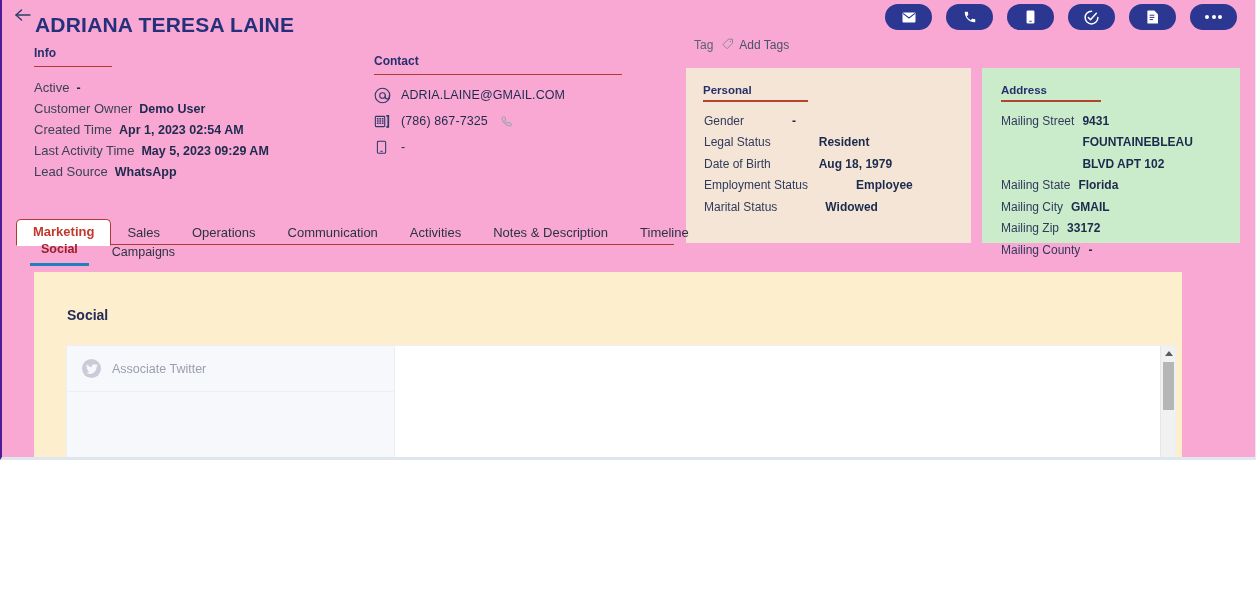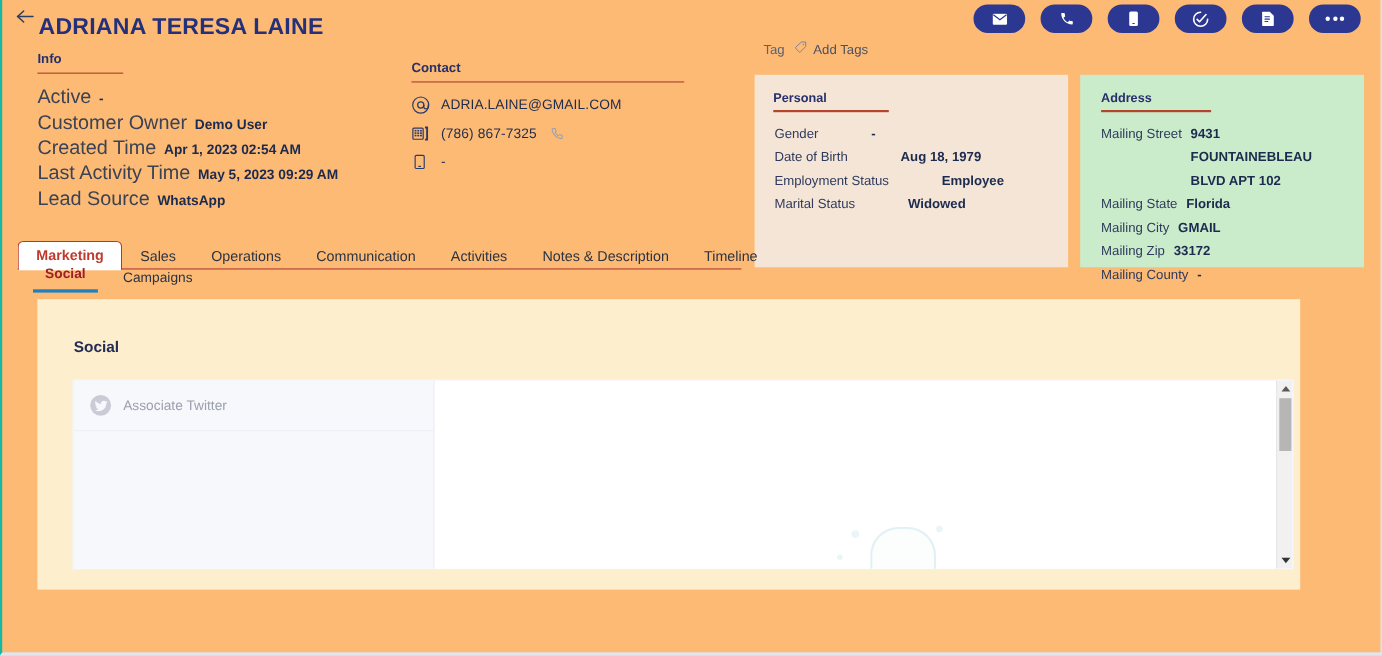--- a/index.html
+++ b/index.html
@@ -6,26 +6,26 @@
   html,body{margin:0;padding:0;}
   body{
     width:1256px;height:596px;
     background:#ffffff;
     font-family:"Liberation Sans", sans-serif;
     -webkit-font-smoothing:antialiased;
     overflow:hidden;
   }
   .app{
     position:relative;
-    width:1256px;height:596px;
+    width:1256px;height:460px;
     box-sizing:border-box;
-    border-left:2px solid #14b8a6;
+    border-left:2px solid #4c1d95;
     border-right:1px solid #e3e9f0;
     border-bottom:3px solid #dfe6ee;
-    background:#fdba74;
+    background:#f9a8d4;
     overflow:hidden;
   }
 
   
   .back-arrow{
     position:absolute;left:10px;top:4px;
     width:22px;height:22px;
     color:#2a3f66;
     cursor:pointer;
   }
@@ -60,21 +60,21 @@
 
   .info-col{position:absolute;left:32px;top:46px;width:78px;}
   .info-rule{position:absolute;left:32px;top:66px;width:78px;height:1px;background:#b03a33;}
   .info-rows{position:absolute;left:32px;top:78px;width:330px;}
 
   .contact-col{position:absolute;left:372px;top:54px;width:248px;}
   .contact-rule{position:absolute;left:372px;top:74px;width:248px;height:1px;background:#b03a33;}
   .contact-rows{position:absolute;left:370px;top:82px;width:300px;}
 
   .row{display:flex;align-items:baseline;gap:7px;line-height:20px;margin-bottom:1px;}
-  .row .k{font-size:18px;color:#3a4254;white-space:nowrap;}
+  .row .k{font-size:13px;color:#3a4254;white-space:nowrap;}
   .row .v{font-size:12.5px;color:#1c2a4e;font-weight:bold;white-space:nowrap;}
 
   .crow{display:flex;align-items:center;gap:9px;height:26px;}
   .crow .ci{width:20px;display:flex;align-items:center;justify-content:center;color:#2d3a66;flex:0 0 20px;}
   .crow .ctext{font-size:12.5px;color:#1f2b4d;font-weight:normal;letter-spacing:.1px;}
   .crow .callico{color:#8a94a6;margin-left:4px;display:flex;align-items:center;}
 
   
   .tag-wrap{position:absolute;left:692px;top:36px;display:flex;align-items:center;gap:9px;}
   .tag-label{font-size:12px;color:#5a6274;}
@@ -333,20 +333,24 @@
 
   <div class="panel" id="panel-personal">
     <div class="p-head">Personal</div>
     <div class="p-rule"></div>
     <div class="rows">
       <div class="prow">
         <span class="k">Gender</span>
         <span class="v">-</span>
       </div>
       <div class="prow">
+        <span class="k">Legal Status</span>
+        <span class="v">Resident</span>
+      </div>
+      <div class="prow">
         <span class="k">Date of Birth</span>
         <span class="v">Aug 18, 1979</span>
       </div>
       <div class="prow">
         <span class="k">Employment Status</span>
         <span class="v">Employee</span>
       </div>
       <div class="prow">
         <span class="k">Marital Status</span>
         <span class="v">Widowed</span>

